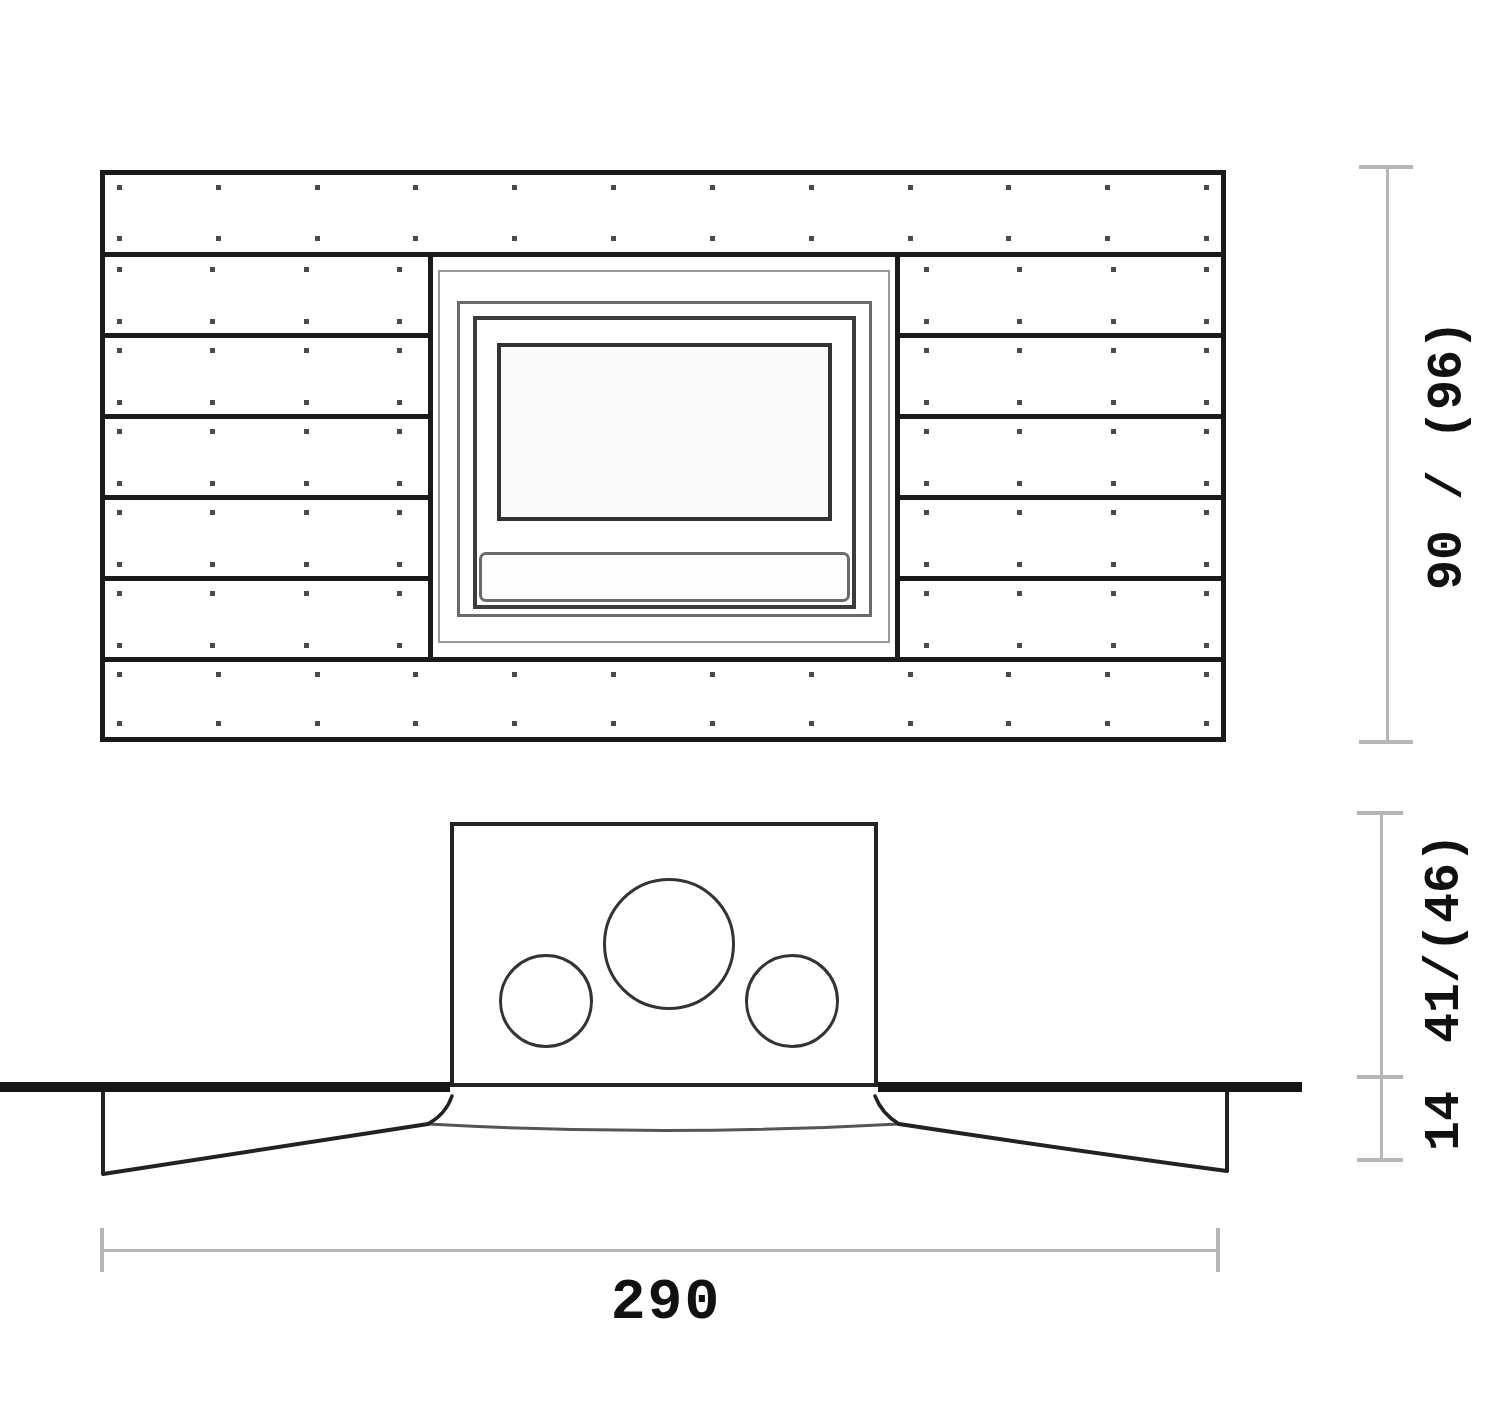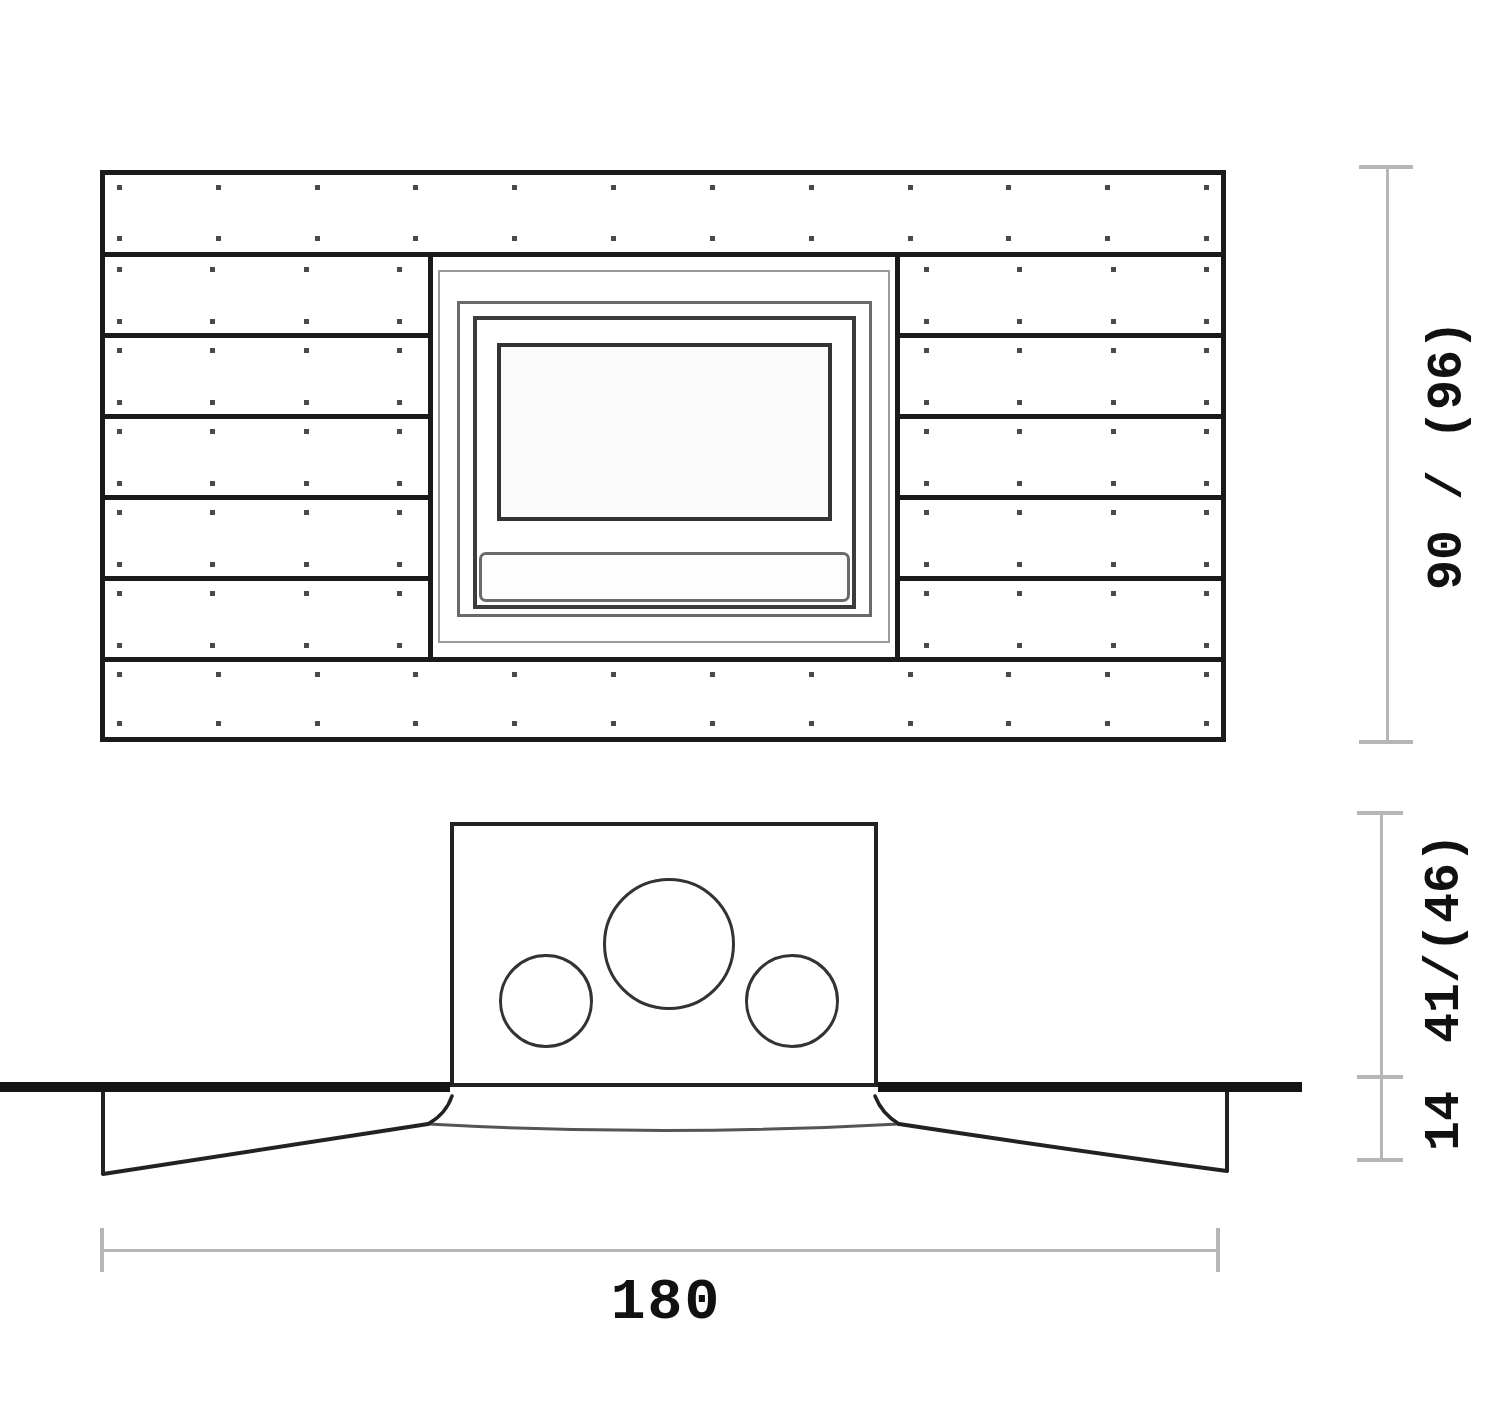--- a/index.html
+++ b/index.html
@@ -335,15 +335,15 @@
   <div class="dim-line-v" style="left:1380px;top:813px;height:347px;"></div>
   <div class="dim-tick-h" style="left:1357px;top:811px;width:46px;"></div>
   <div class="dim-tick-h" style="left:1357px;top:1075px;width:46px;"></div>
   <div class="dim-tick-h" style="left:1357px;top:1158px;width:46px;"></div>
   <div id="dim-depth-upper-label" class="dim-label vert">41/(46)</div>
   <div id="dim-depth-lower-label" class="dim-label vert">14</div>
 
   <div class="dim-line-h" style="left:102px;top:1249px;width:1116px;"></div>
   <div class="dim-tick-v" style="left:100px;top:1228px;"></div>
   <div class="dim-tick-v" style="left:1216px;top:1228px;"></div>
-  <div id="dim-width-label" class="dim-label horiz">180</div>
+  <div id="dim-width-label" class="dim-label horiz">290</div>
 
 </div>
 
 </body></html>

